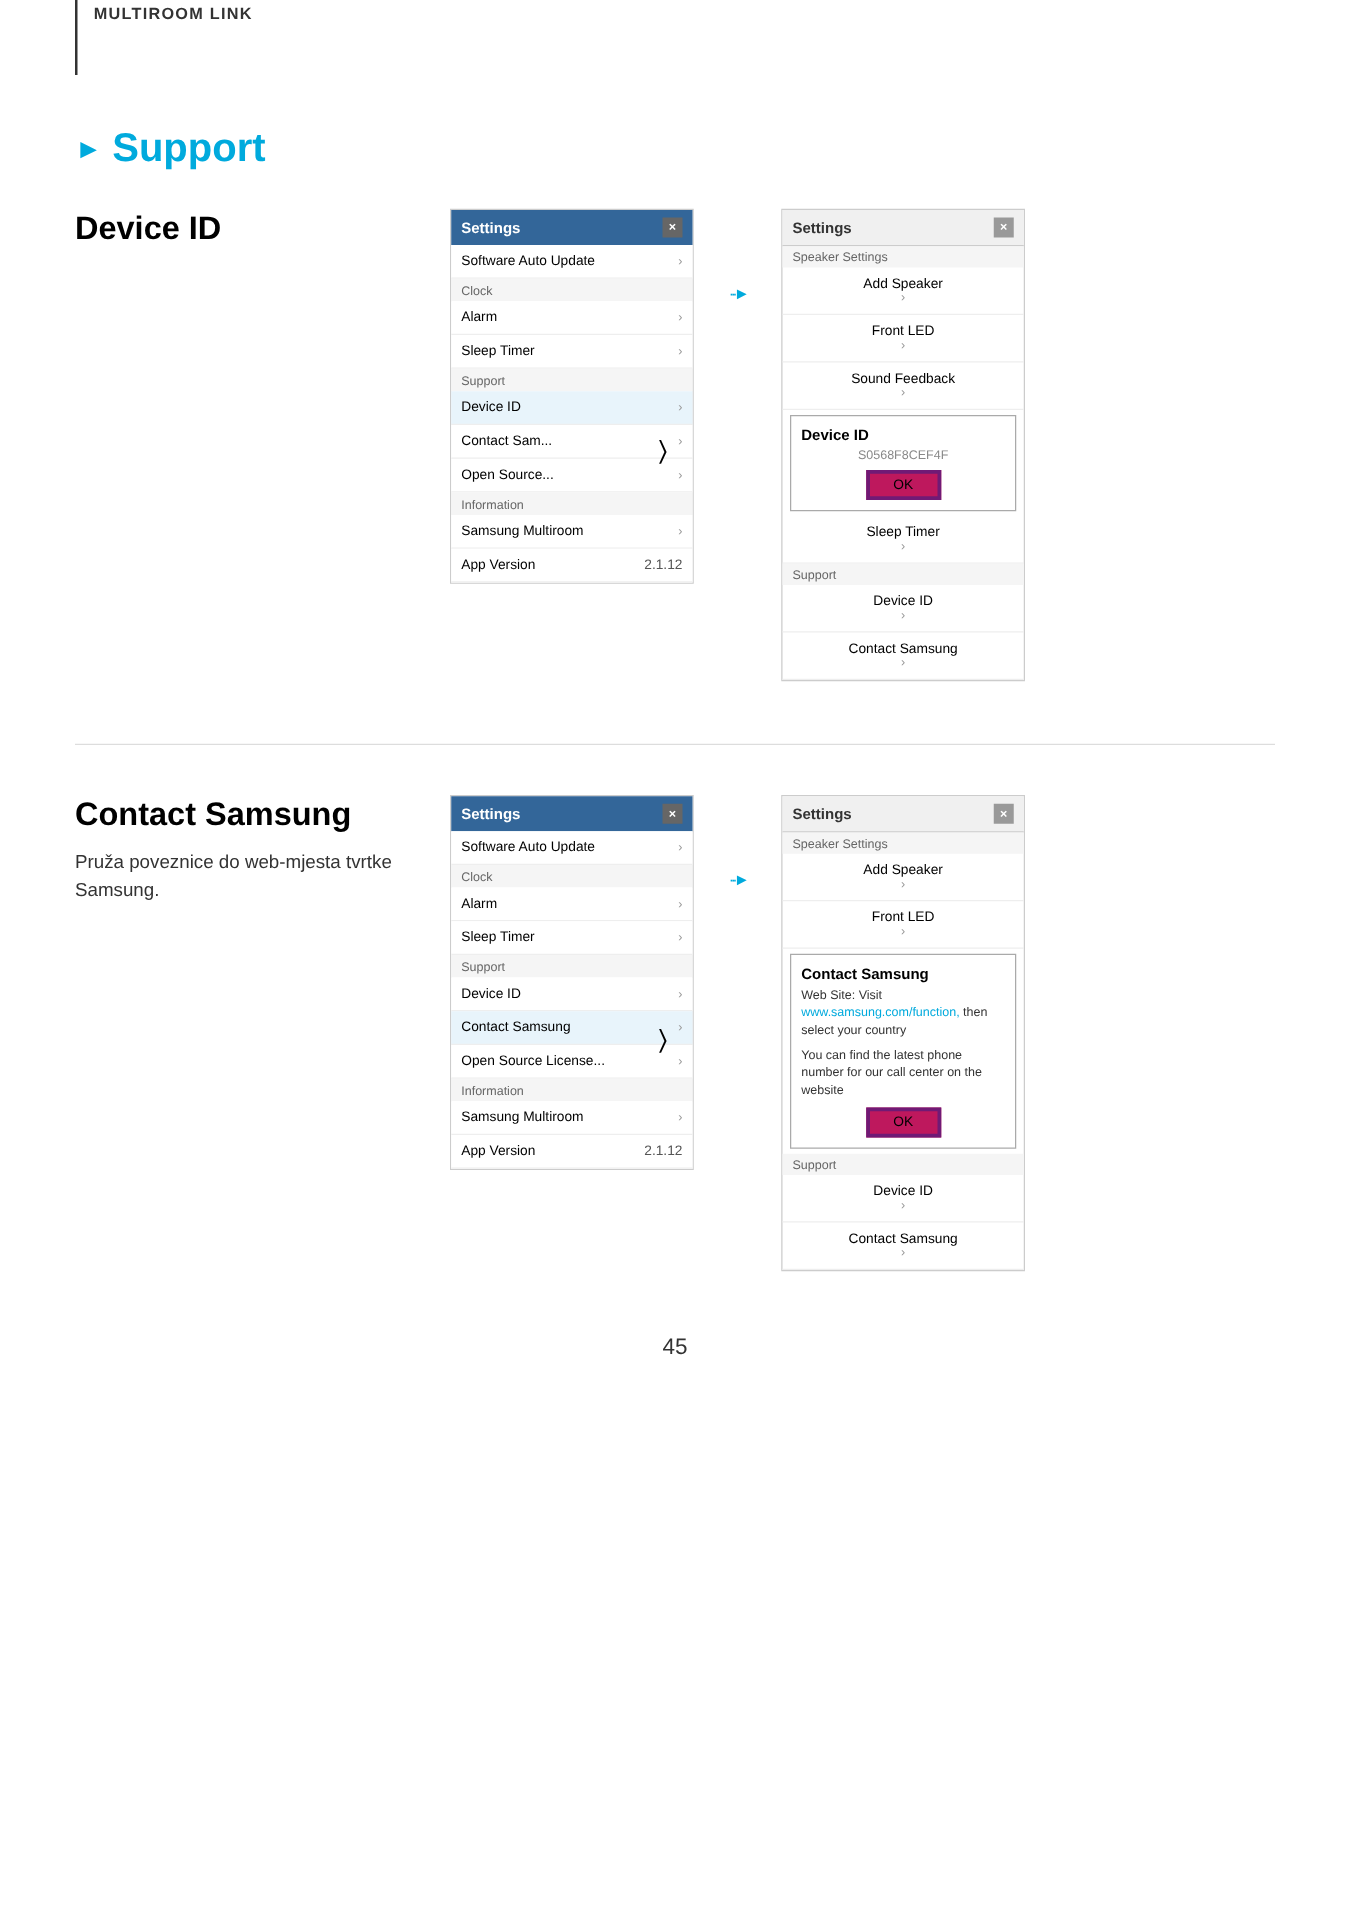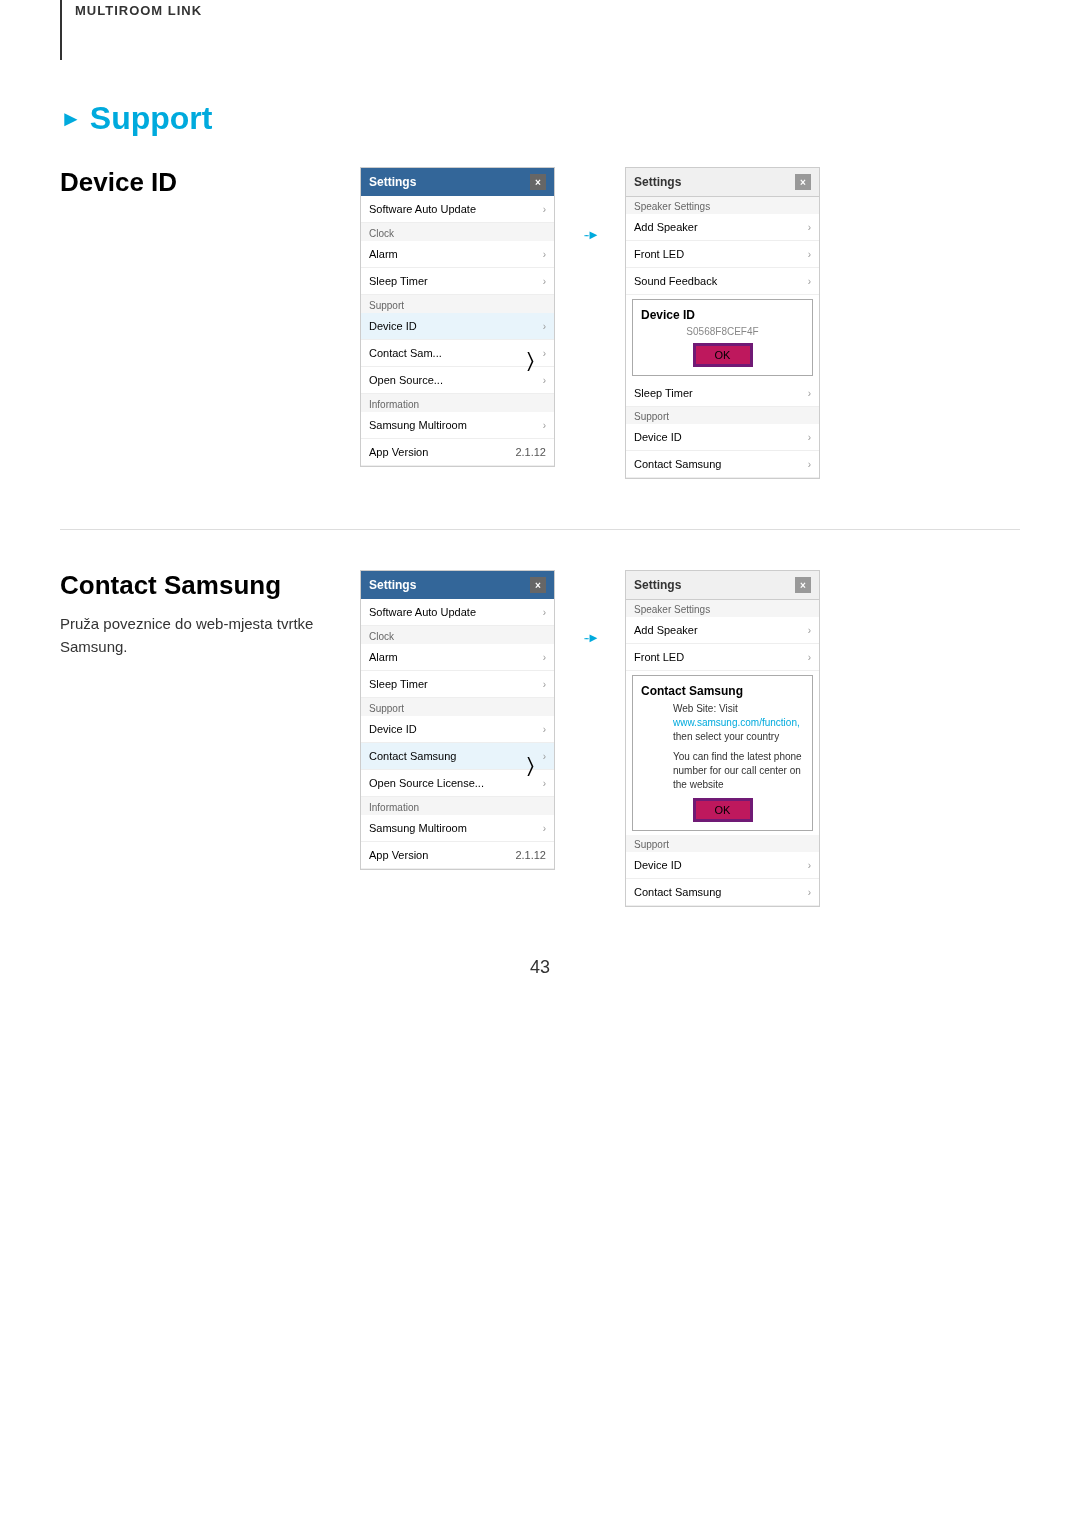--- a/index.html
+++ b/index.html
@@ -208,20 +208,21 @@
 
     .settings-panel-right .menu-item {
       display: flex;
       justify-content: space-between;
       align-items: center;
       padding: 7px 8px;
       border-bottom: 1px solid #eee;
       font-size: 11px;
       color: #000;
       cursor: pointer;
+      flex-direction: column;
     }
 
     .settings-panel-right .menu-item .chevron {
       color: #999;
       font-size: 10px;
     }
 
     .modal-box {
       background: #fff;
       border: 1px solid #aaa;
@@ -254,21 +255,20 @@
       text-align: center;
       font-size: 11px;
       cursor: pointer;
     }
 
     .modal-box .contact-text {
       font-size: 10px;
       color: #333;
       line-height: 1.4;
       margin-bottom: 6px;
-      margin-left: 32px;
     }
 
     .modal-box .contact-link {
       color: #00aadd;
       text-decoration: none;
     }
 
     .screenshots-wrapper {
       position: relative;
       display: flex;
@@ -489,14 +489,14 @@
             <span class="chevron">›</span>
         </div>
         <div class="menu-item">
           <span>Contact Samsung</span>
             <span class="chevron">›</span>
         </div>
       </div>
     </div>
   </div>
 
-  <div class="page-number">43</div>
+  <div class="page-number">45</div>
 </div>
 
 </body></html>

